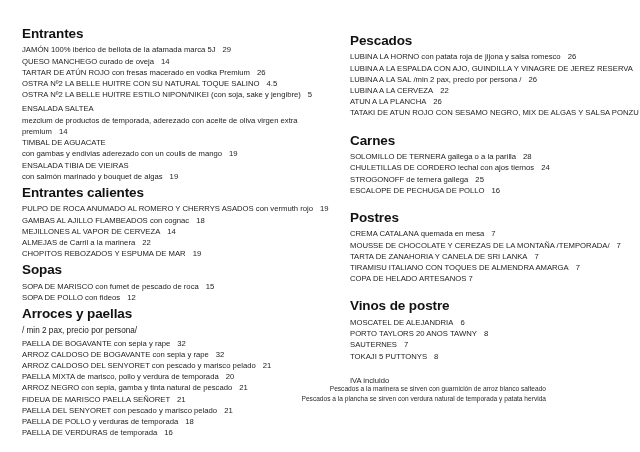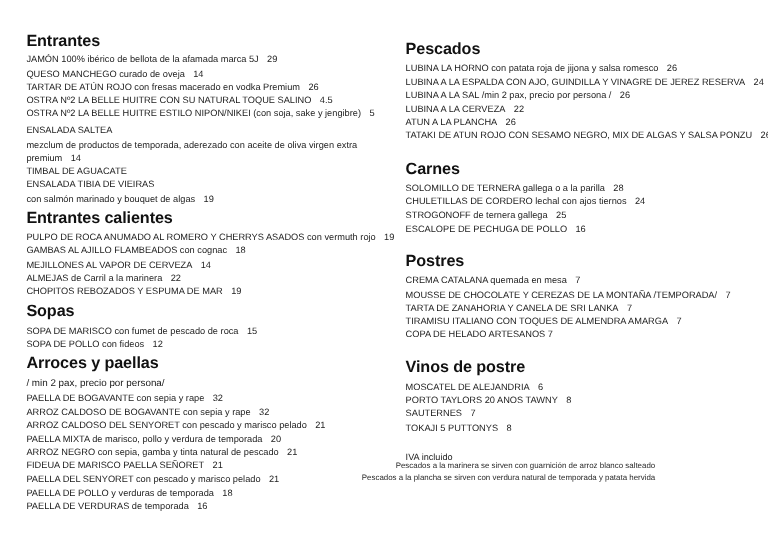--- a/index.html
+++ b/index.html
@@ -16,20 +16,21 @@
     -webkit-font-smoothing: antialiased;
   }
   .menu {
     position: relative;
     width: 560px;
     height: 452px;
     box-sizing: border-box;
     padding: 26px 14px 0 22px;
     display: flex;
     align-items: flex-start;
+    gap: 12px;
   }
   .col {
     box-sizing: border-box;
   }
   .col-left {
     width: 308px;
     padding-right: 8px;
   }
   .col-right {
     width: 310px;
@@ -116,20 +117,21 @@
         <li><span>OSTRA Nº2 LA BELLE HUITRE CON SU NATURAL TOQUE SALINO</span><span class="price">4.5</span></li>
         <li><span>OSTRA Nº2 LA BELLE HUITRE ESTILO NIPON/NIKEI (con soja, sake y jengibre)</span><span class="price">5</span></li>
       </ul>
     </div>
 
     <div class="section">
       <ul class="items">
         <li><span>ENSALADA SALTEA</span></li>
         <li class="wrap"><span>mezclum de productos de temporada, aderezado con aceite de oliva virgen extra premium</span><span class="price">14</span></li>
         <li><span>TIMBAL DE AGUACATE</span></li>
+        <li><span>con gambas y endivias aderezado con un coulis de mango</span><span class="price">19</span></li>
         <li><span>ENSALADA TIBIA DE VIEIRAS</span></li>
         <li><span>con salmón marinado y bouquet de algas</span><span class="price">19</span></li>
       </ul>
     </div>
 
     <div class="section">
       <h2 class="section-title">Entrantes calientes</h2>
       <ul class="items">
         <li><span>PULPO DE ROCA ANUMADO AL ROMERO Y CHERRYS ASADOS con vermuth rojo</span><span class="price">19</span></li>
         <li><span>GAMBAS AL AJILLO FLAMBEADOS con cognac</span><span class="price">18</span></li>

